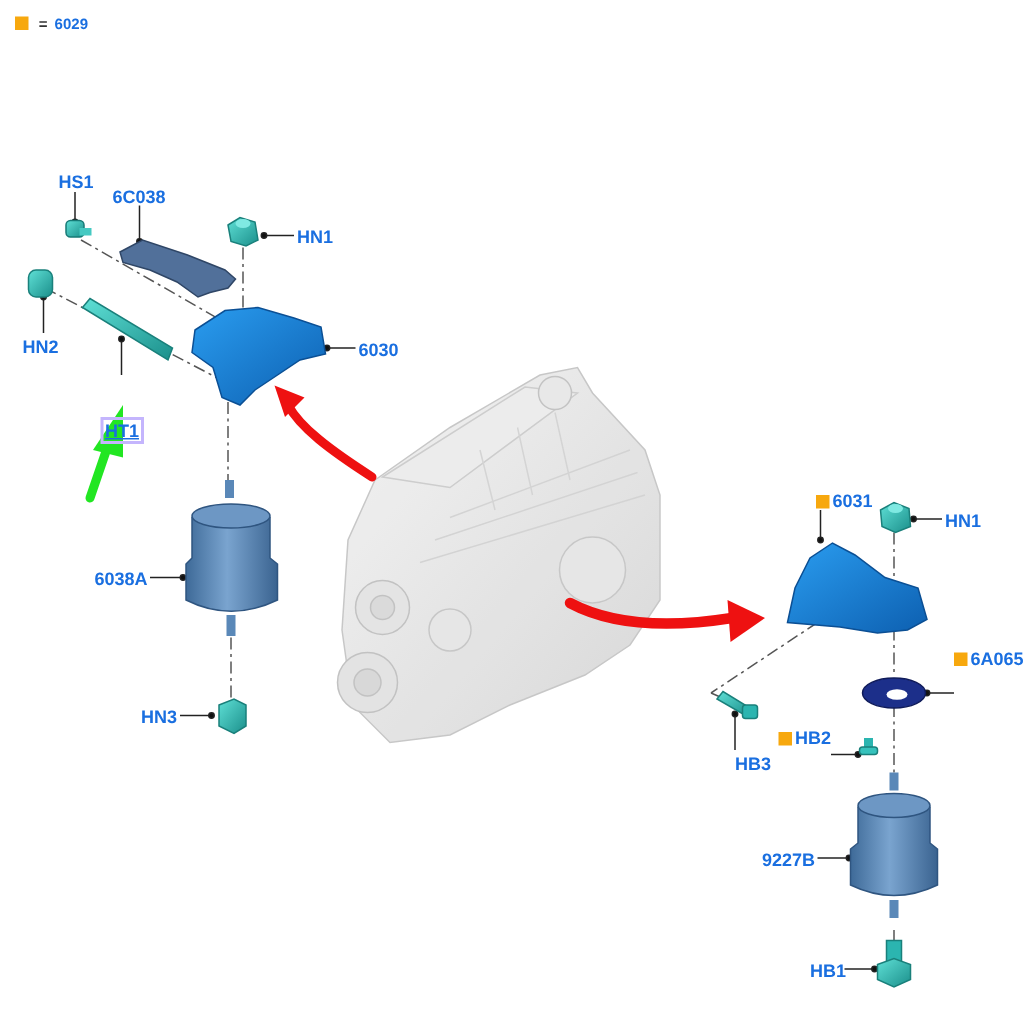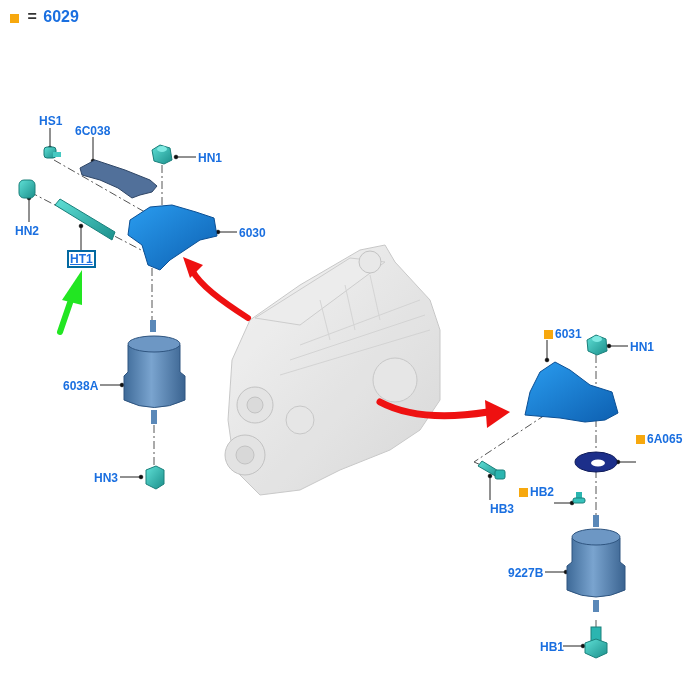--- a/index.html
+++ b/index.html
@@ -2,23 +2,23 @@
 <html><head>
 <meta charset="utf-8">
 <style>
   html, body { margin:0; padding:0; background:#ffffff; }
   #stage { position:relative; width:686px; height:673px; overflow:hidden; background:#ffffff;
            font-family:"Liberation Sans", sans-serif; }
   svg#art { position:absolute; left:0; top:0; }
   .lbl { position:absolute; font-family:"Liberation Sans", sans-serif; font-weight:bold; font-size:12px;
          color:#1a6fe0; line-height:14px; white-space:nowrap; }
   .sq { display:inline-block; width:9px; height:9px; background:#f7a80e; margin-right:2px; vertical-align:-1px; }
-  .ht1 { border:2px solid #0369a1; padding:0 1px; text-decoration:underline; }
+  .ht1 { border:2px solid #c4b5fd; padding:0 1px; text-decoration:underline;margin-top:28px; }
   .legend { position:absolute; left:10px; top:10px; font-family:"Liberation Sans", sans-serif;
-            font-weight:bold; font-size:16px; line-height:14px; white-space:nowrap; }
+            font-weight:bold; font-size:10px; line-height:14px; white-space:nowrap; }
   .legend .eq { color:#333; margin:0 2px; }
   .legend .code { color:#1a6fe0; }
 </style>
 </head>
 <body>
 
 <div id="stage">
 
   <svg id="art" width="686" height="673" viewBox="0 0 686 673">
     <defs>

